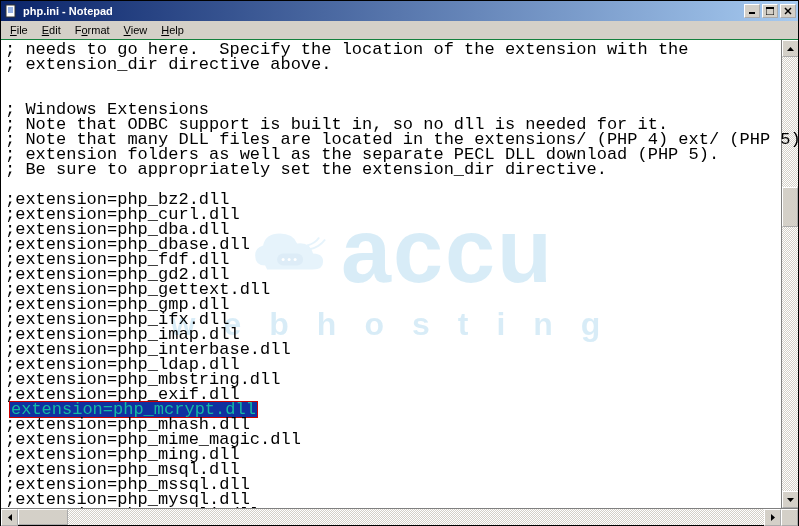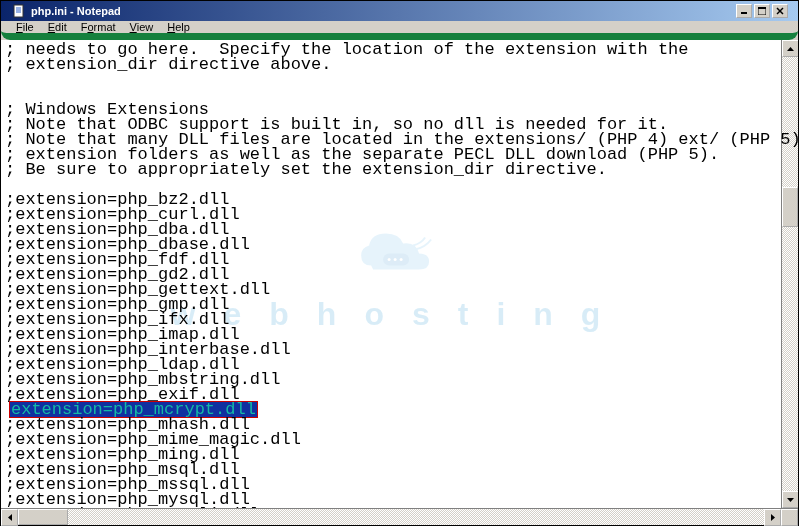--- a/index.html
+++ b/index.html
@@ -21,21 +21,21 @@
       display: flex;
       flex-direction: column;
       border: 1px solid #000;
     }
     .titlebar {
       background: linear-gradient(to right, #0a246a, #a6caf0);
       color: white;
       height: 20px;
       display: flex;
       align-items: center;
-      padding: 0 10px;
+      padding: 0 2px;
     }
     .titlebar-icon {
       width: 16px;
       height: 16px;
       margin-right: 4px;
       display: flex;
       align-items: center;
       justify-content: center;
     }
     .titlebar-text {
@@ -58,23 +58,22 @@
       font-family: "Marlett", sans-serif;
       font-size: 8px;
       color: black;
       cursor: pointer;
     }
     .menubar {
       background: #d4d0c8;
       height: 19px;
       display: flex;
       align-items: center;
-      padding: 0 8px;
-      border-bottom: 7px solid #15803d;
-      border-radius: 9px;
+      padding: 0 2px;
+      border-bottom: 1px solid #15803d;
     }
     .menu-item {
       padding: 2px 7px;
       cursor: pointer;
       font-size: 11px;
     }
     .menu-item .underline {
       text-decoration: underline;
     }
     .content-area {
@@ -234,20 +233,21 @@
       <div class="wm-main">
         <svg width="90" height="70" viewBox="0 0 90 70" style="margin-right:6px">
           <path d="M 20 50 Q 10 50 10 40 Q 10 32 18 30 Q 20 18 35 18 Q 48 18 52 28 Q 65 26 68 38 Q 78 38 78 46 Q 78 54 68 54 L 22 54 Z" fill="#5bb5e8"></path>
           <rect x="32" y="38" width="26" height="12" rx="6" fill="#2288cc"></rect>
           <circle cx="38" cy="44" r="1.5" fill="white"></circle>
           <circle cx="44" cy="44" r="1.5" fill="white"></circle>
           <circle cx="50" cy="44" r="1.5" fill="white"></circle>
           <path d="M 62 30 Q 70 28 74 22" stroke="#5bb5e8" stroke-width="2" fill="none"></path>
           <path d="M 64 34 Q 74 32 80 24" stroke="#5bb5e8" stroke-width="2" fill="none"></path>
         </svg>
+        <span>accu</span>
       </div>
       <div class="wm-sub">webhosting</div>
     </div>
 
     <div class="text-content" id="text-content"><span class="text-line">; needs to go here.  Specify the location of the extension with the</span><span class="text-line">; extension_dir directive above.</span><span class="text-line">&nbsp;</span><span class="text-line">&nbsp;</span><span class="text-line">; Windows Extensions</span><span class="text-line">; Note that ODBC support is built in, so no dll is needed for it.</span><span class="text-line">; Note that many DLL files are located in the extensions/ (PHP 4) ext/ (PHP 5)</span><span class="text-line">; extension folders as well as the separate PECL DLL download (PHP 5).</span><span class="text-line">; Be sure to appropriately set the extension_dir directive.</span><span class="text-line">&nbsp;</span><span class="text-line">;extension=php_bz2.dll</span><span class="text-line">;extension=php_curl.dll</span><span class="text-line">;extension=php_dba.dll</span><span class="text-line">;extension=php_dbase.dll</span><span class="text-line">;extension=php_fdf.dll</span><span class="text-line">;extension=php_gd2.dll</span><span class="text-line">;extension=php_gettext.dll</span><span class="text-line">;extension=php_gmp.dll</span><span class="text-line">;extension=php_ifx.dll</span><span class="text-line">;extension=php_imap.dll</span><span class="text-line">;extension=php_interbase.dll</span><span class="text-line">;extension=php_ldap.dll</span><span class="text-line">;extension=php_mbstring.dll</span><span class="text-line">;extension=php_exif.dll</span><span class="text-line"><span class="highlighted">extension=php_mcrypt.dll</span></span><span class="text-line">;extension=php_mhash.dll</span><span class="text-line">;extension=php_mime_magic.dll</span><span class="text-line">;extension=php_ming.dll</span><span class="text-line">;extension=php_msql.dll</span><span class="text-line">;extension=php_mssql.dll</span><span class="text-line">;extension=php_mysql.dll</span><span class="text-line">;extension=php_mysqli.dll</span></div>
 
     <div class="scrollbar-right">
       <div class="scroll-btn">
         <svg width="7" height="4">
             <polygon points="3.5,0 7,4 0,4" fill="black"></polygon>

